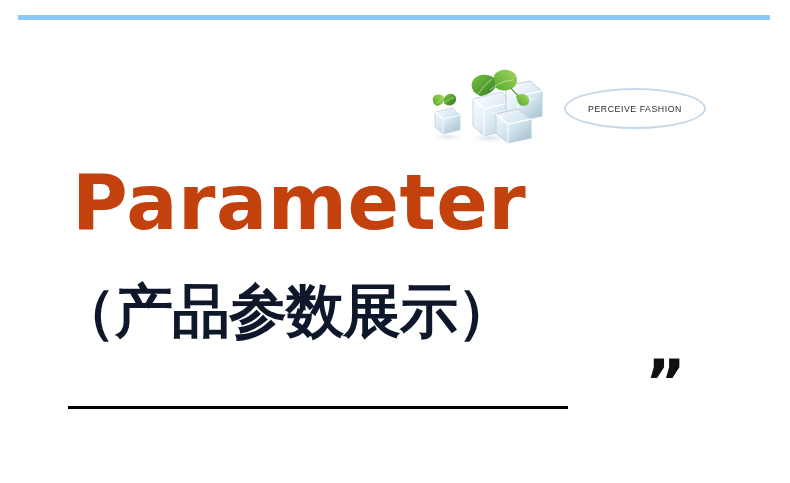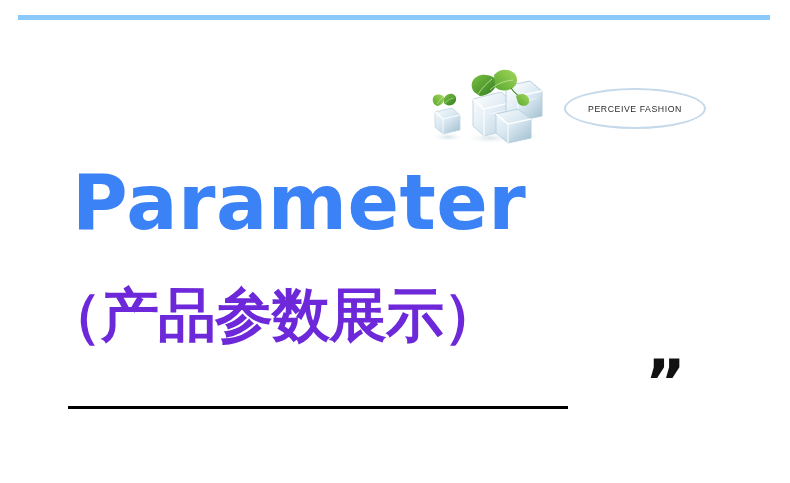--- a/index.html
+++ b/index.html
@@ -77,38 +77,38 @@
   
   .headline-en {
     position: absolute;
     left: 72px;
     top: 160px;
     font-family: "DejaVu Sans", sans-serif;
     font-weight: bold;
     font-size: 76px;
     line-height: 86px;
     letter-spacing: 0.5px;
-    color: #3b82f6;
+    color: #c2410c;
     white-space: nowrap;
     transform: scaleX(1.0);
     transform-origin: left top;
     text-align: right;
   }
 
   
   .headline-cn {
     position: absolute;
-    left: 44px;
+    left: 58px;
     top: 281px;
-    font-family: Liberation Serif, serif;
+    font-family: Liberation Mono, monospace;
     font-weight: bold;
     font-size: 58px;
     line-height: 70px;
     letter-spacing: -1px;
-    color: #6d28d9;
+    color: #0f172a;
     white-space: nowrap;
   }
 
   
   .quote-mark {
     position: absolute;
     left: 645px;
     top: 352px;
     font-family: "DejaVu Sans", sans-serif;
     font-weight: bold;

